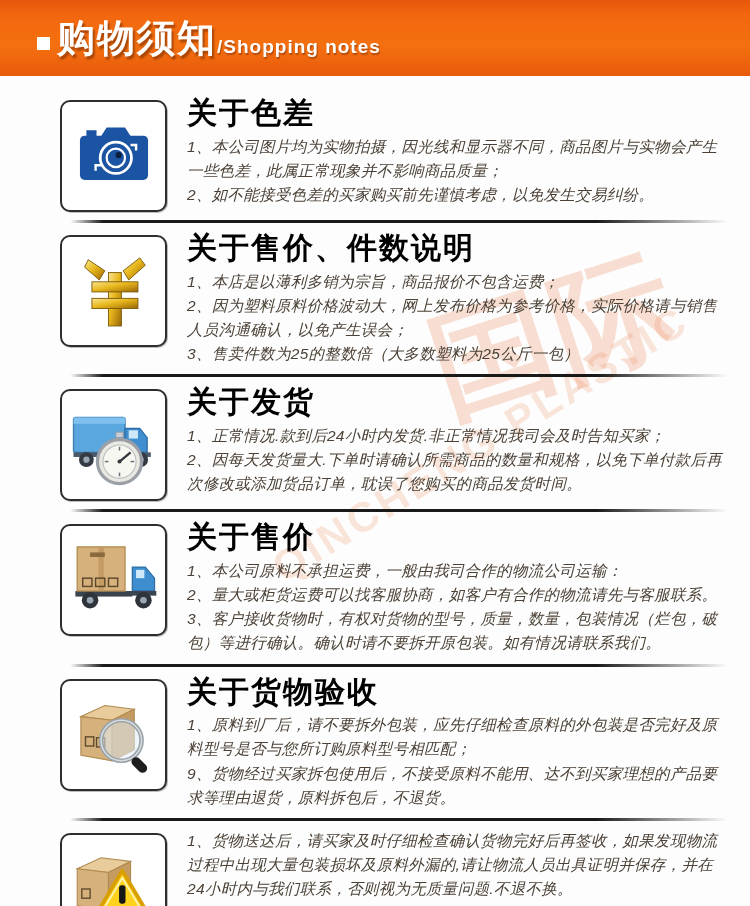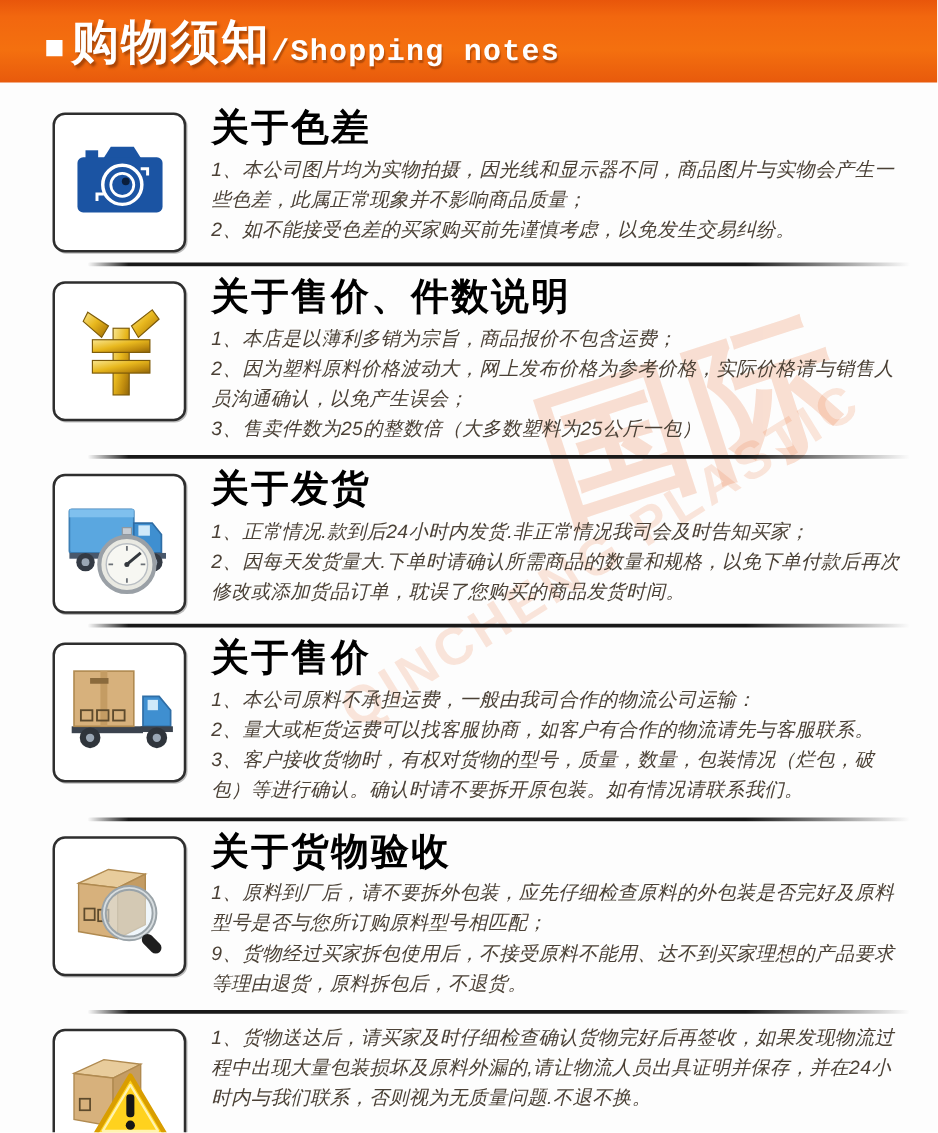--- a/index.html
+++ b/index.html
@@ -7,47 +7,47 @@
     width: 750px; height: 906px;
     font-family: "Liberation Sans", sans-serif;
     background: #ffffff;
     overflow: hidden;
   }
   .page { position: relative; width: 750px; height: 906px; background: #fdfdfd; overflow: hidden; }
 
   
   .banner {
     position: relative; z-index: 2;
-    height: 66px;
+    height: 76px;
     background: linear-gradient(180deg, #e8560b 0%, #f2670f 20%, #f4700f 60%, #e85a0c 100%);
     display: flex; align-items: center;
     padding-left: 37px;
   }
   .banner .bullet {
     width: 13px; height: 13px; background: #ffffff; margin-right: 7px; margin-top: 10px;
   }
   .banner .title {
     color: #ffffff; font-size: 38px; font-weight: bold; letter-spacing: 2px;
     text-shadow: 2px 3px 2px rgba(110, 40, 0, 0.55);
   }
   .banner .subtitle {
-    color: #ffffff; font-size: 24px; font-weight: bold;
-    font-family: Liberation Mono, monospace;
+    color: #ffffff; font-size: 19px; font-weight: bold;
+    font-family: Liberation Sans, sans-serif;
     margin-top: 18px; letter-spacing: 1px;
     text-shadow: 1px 2px 1px rgba(110, 40, 0, 0.45);
   }
 
   
   .watermark { position: absolute; pointer-events: none; z-index: 0; color: #e8692a; font-weight: bold; }
   .wm-cn { top: 255px; left: 430px; font-size: 120px; opacity: 0.20; transform: rotate(-18deg); letter-spacing: 6px; }
   .wm-en { top: 420px; left: 240px; font-size: 42px; opacity: 0.16; transform: rotate(-32deg); letter-spacing: 4px; white-space: nowrap; }
 
   
   .sections { position: relative; z-index: 1; padding-top: 14px; }
-  .section { display: flex; padding: 6px 20px 0 42px; }
+  .section { display: flex; padding: 6px 20px 0 60px; }
   .icon-box {
     flex: 0 0 107px; height: 112px; margin-top: 4px;
     background: #ffffff;
     border: 2px solid #2e2e2e; border-radius: 10px;
     display: flex; align-items: center; justify-content: center;
     box-shadow: 1px 1px 0 rgba(0,0,0,0.25);
   }
   .icon-box svg { width: 92px; height: 96px; }
   .content { margin-left: 20px; width: 558px; }
   .content h2 {

